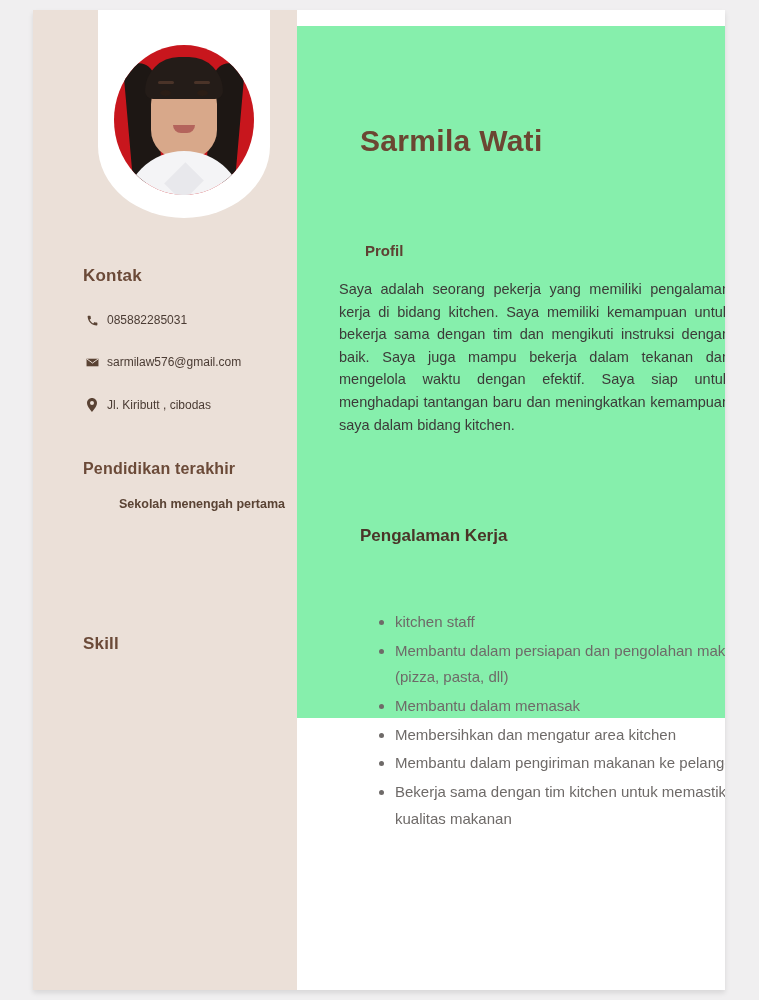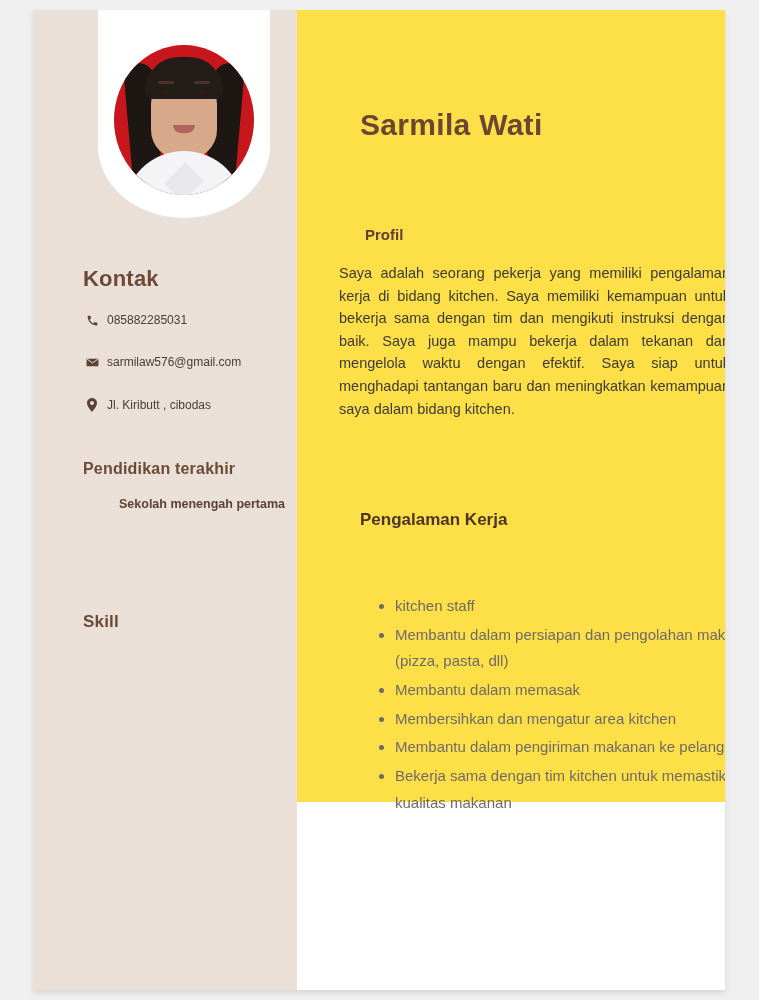--- a/index.html
+++ b/index.html
@@ -138,21 +138,21 @@
   }
 
   .side-heading {
     position: absolute;
     left: 50px;
     color: #6b4a38;
     font-weight: bold;
     letter-spacing: 0.2px;
   }
 
-  #kontak-heading { top: 256px; font-size: 22px; }
+  #kontak-heading { top: 256px; font-size: 17px; }
 
   .contact-row {
     position: absolute;
     left: 52px;
     width: 200px;
     display: flex;
     align-items: center;
     gap: 8px;
     color: #4a3b33;
     font-size: 12px;
@@ -185,44 +185,44 @@
   #pendidikan-school {
     position: absolute;
     left: 73px;
     top: 543px;
     width: 210px;
     color: #2f2b29;
     font-size: 17px;
     line-height: 1.3;
   }
 
-  #skill-heading { top: 602px; font-size: 17px; text-align: right; }
+  #skill-heading { top: 624px; font-size: 17px; text-align: right; }
 
   #skill-list {
     position: absolute;
     left: 52px;
     top: 648px;
     width: 210px;
     margin: 0;
     padding: 0 0 0 20px;
     list-style: disc;
     color: #2f2b29;
     font-size: 16.5px;
     line-height: 1.72;
   }
   #skill-list li { margin-bottom: 1px; }
 
   
   #main {
     position: absolute;
     left: 264px;
-    top: 0;
+    top: 16px;
     width: 428px;
-    height: 792px;
-    background: #fde047;
+    height: 692px;
+    background: #86efac;
   }
 
   #name {
     position: absolute;
     left: 63px;
     top: 98px;
     color: #6b4632;
     font-size: 30px;
     font-weight: bold;
     letter-spacing: 0.3px;

